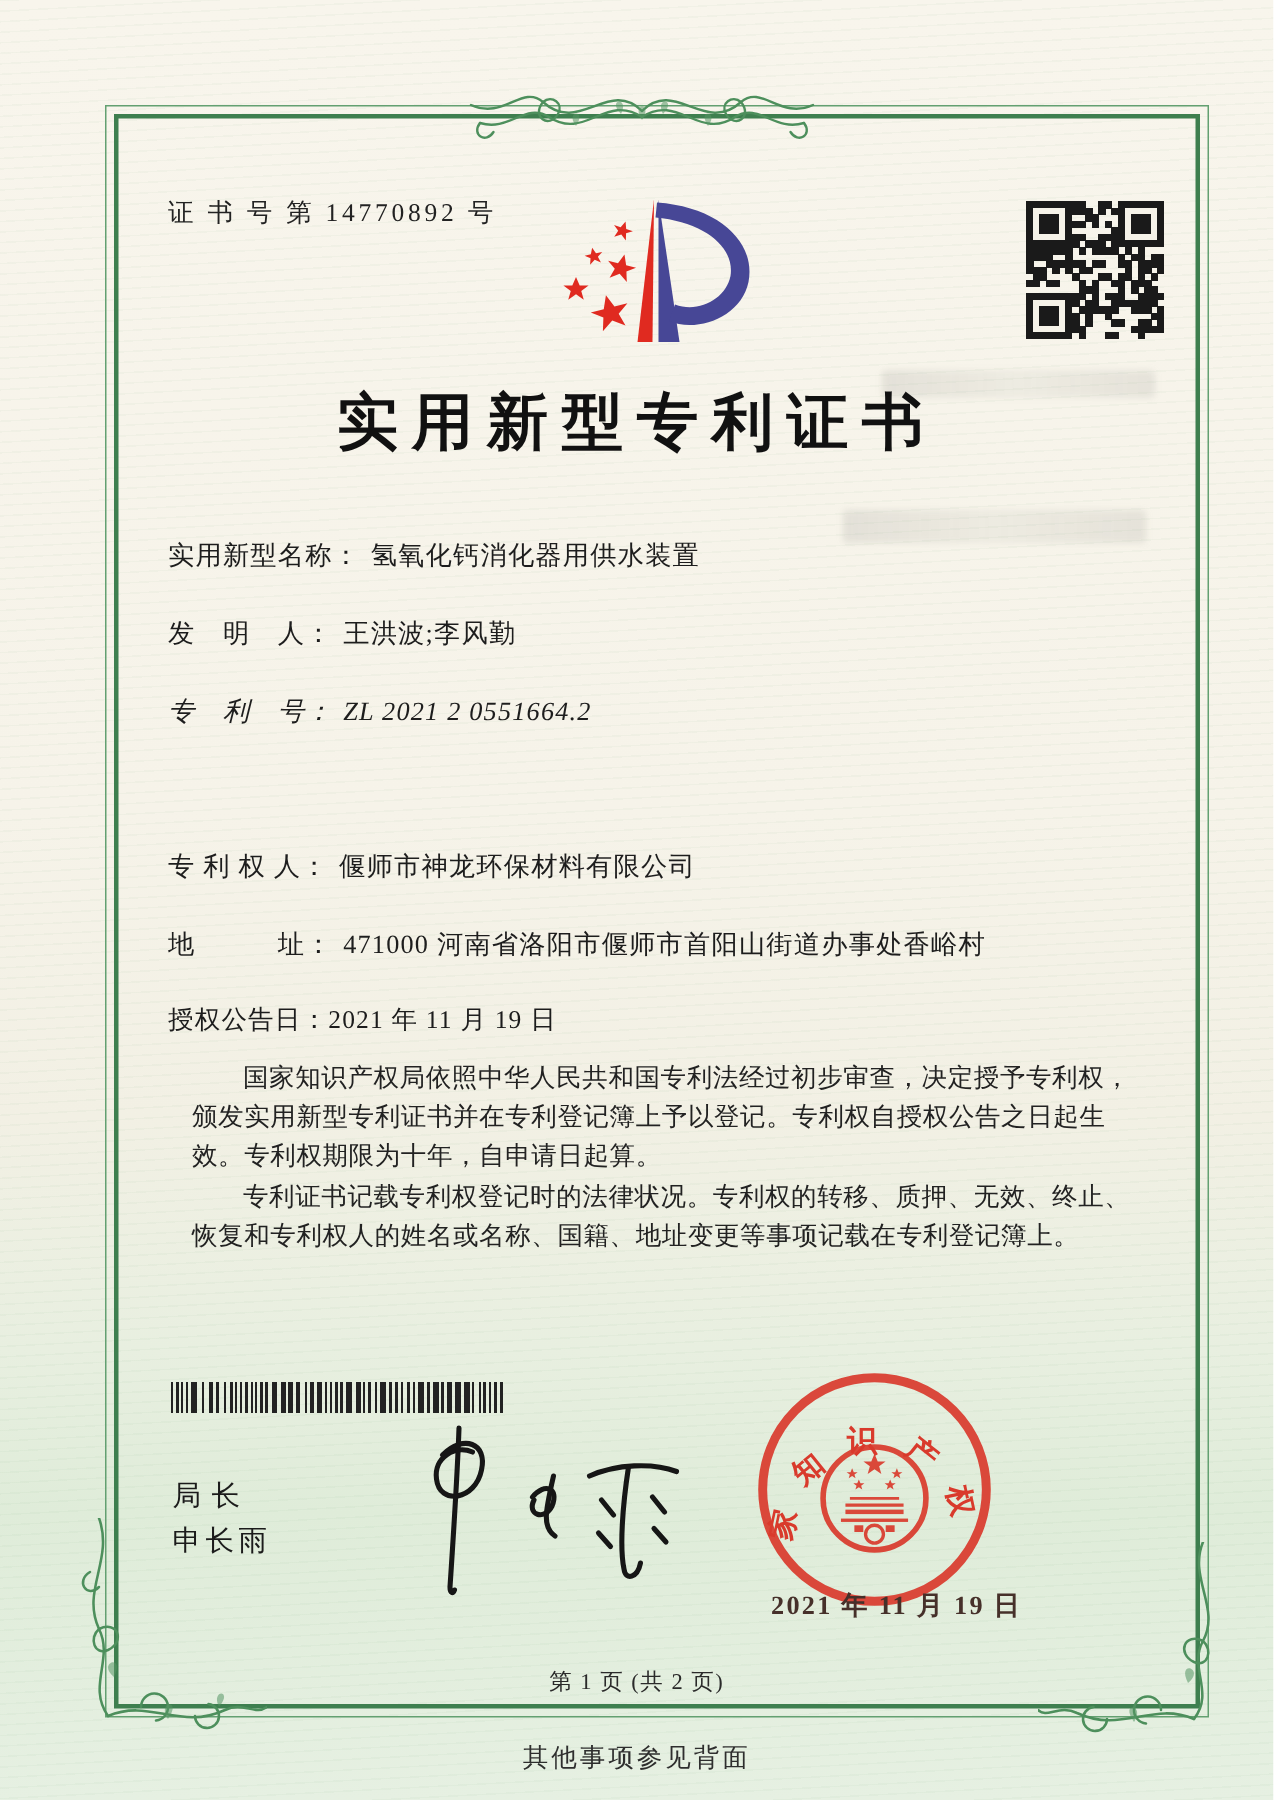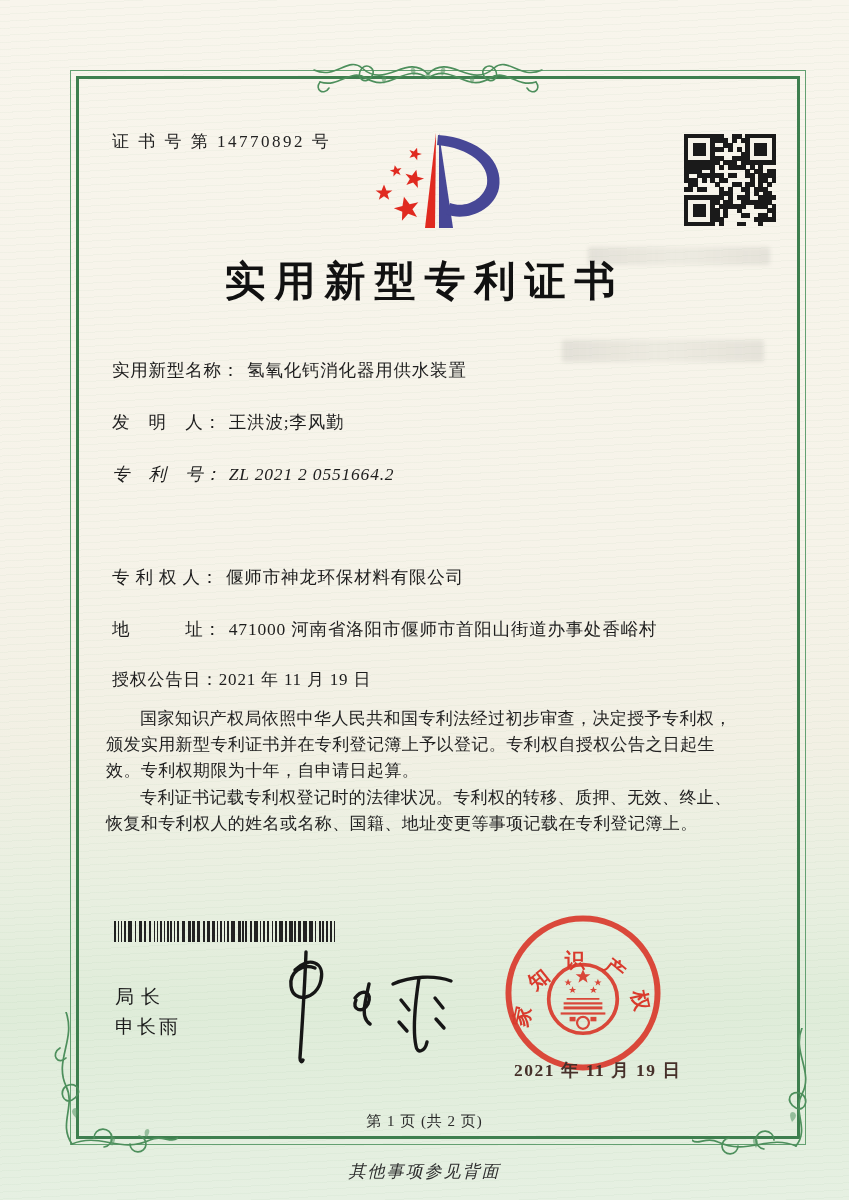--- a/index.html
+++ b/index.html
@@ -18,30 +18,30 @@
   .emboss{position:absolute;background:linear-gradient(90deg,rgba(130,130,125,0.16),rgba(160,160,150,0.10),rgba(130,130,125,0.15));filter:blur(2.2px);border-radius:3px;}
   .emboss1{left:588px;top:247px;width:182px;height:18px;}
   .emboss2{left:562px;top:340px;width:202px;height:22px;}
   .title{position:absolute;left:0;top:254px;width:100%;text-align:center;font-size:41px;font-weight:bold;letter-spacing:9px;color:#111;}
   .field{position:absolute;left:112px;font-size:17.5px;letter-spacing:0.8px;white-space:nowrap;}
   .field .lbl{color:#1d1d1d;}
   .field .val{color:#1d1d1d;padding-left:7px;text-align:right;}
   .f0{top:358px;} .f1{top:410px;} .f2{top:462px;font-style:italic;} .f3{top:514px;} .f4{top:565px;} .f5{top:617px;}
   .grant-date{position:absolute;left:112px;top:668px;font-size:17px;letter-spacing:0.8px;}
   .grant-no{position:absolute;left:455px;top:668px;font-size:17.5px;letter-spacing:0.8px;}
-  .body-text{position:absolute;left:106px;top:706px;width:632px;font-size:17px;line-height:26px;color:#222;font-family:Liberation Serif, serif;}
+  .body-text{position:absolute;left:128px;top:706px;width:632px;font-size:17px;line-height:26px;color:#222;font-family:Liberation Serif, serif;}
   .body-text p{margin:0 0 1px 0;text-indent:2em;letter-spacing:0.4px;}
   .barcode{position:absolute;left:114px;top:921px;}
   .director-title{position:absolute;left:115px;top:984px;font-size:19px;letter-spacing:7px;color:#1b1b1b;}
   .director-name{position:absolute;left:115px;top:1014px;font-size:19px;letter-spacing:3px;color:#1b1b1b;text-align:center;}
   .signature{position:absolute;left:243px;top:948px;}
   .seal{position:absolute;left:501px;top:911px;}
   .seal-date{position:absolute;left:514px;top:1058px;font-size:17.5px;letter-spacing:1.5px;color:#46302a;font-weight:bold;}
   .page-num{position:absolute;left:0;top:1112px;width:100%;text-align:center;font-size:15px;letter-spacing:1px;color:#2a2a2a;}
-  .back-note{position:absolute;left:0;top:1160px;width:100%;text-align:center;font-size:17px;letter-spacing:2px;color:#2e2e2e;font-style:italic;}
+  .back-note{position:absolute;left:0;top:1160px;width:100%;text-align:center;font-size:17px;letter-spacing:2px;color:#2e2e2e;}
   .ornament{position:absolute;}
   .orn-top{left:288px;top:44px;}
   .orn-bl{left:46px;top:1012px;}
   .orn-br{left:692px;top:1028px;}
 </style>
 </head>
 <body>
 
 <div class="page">
 

